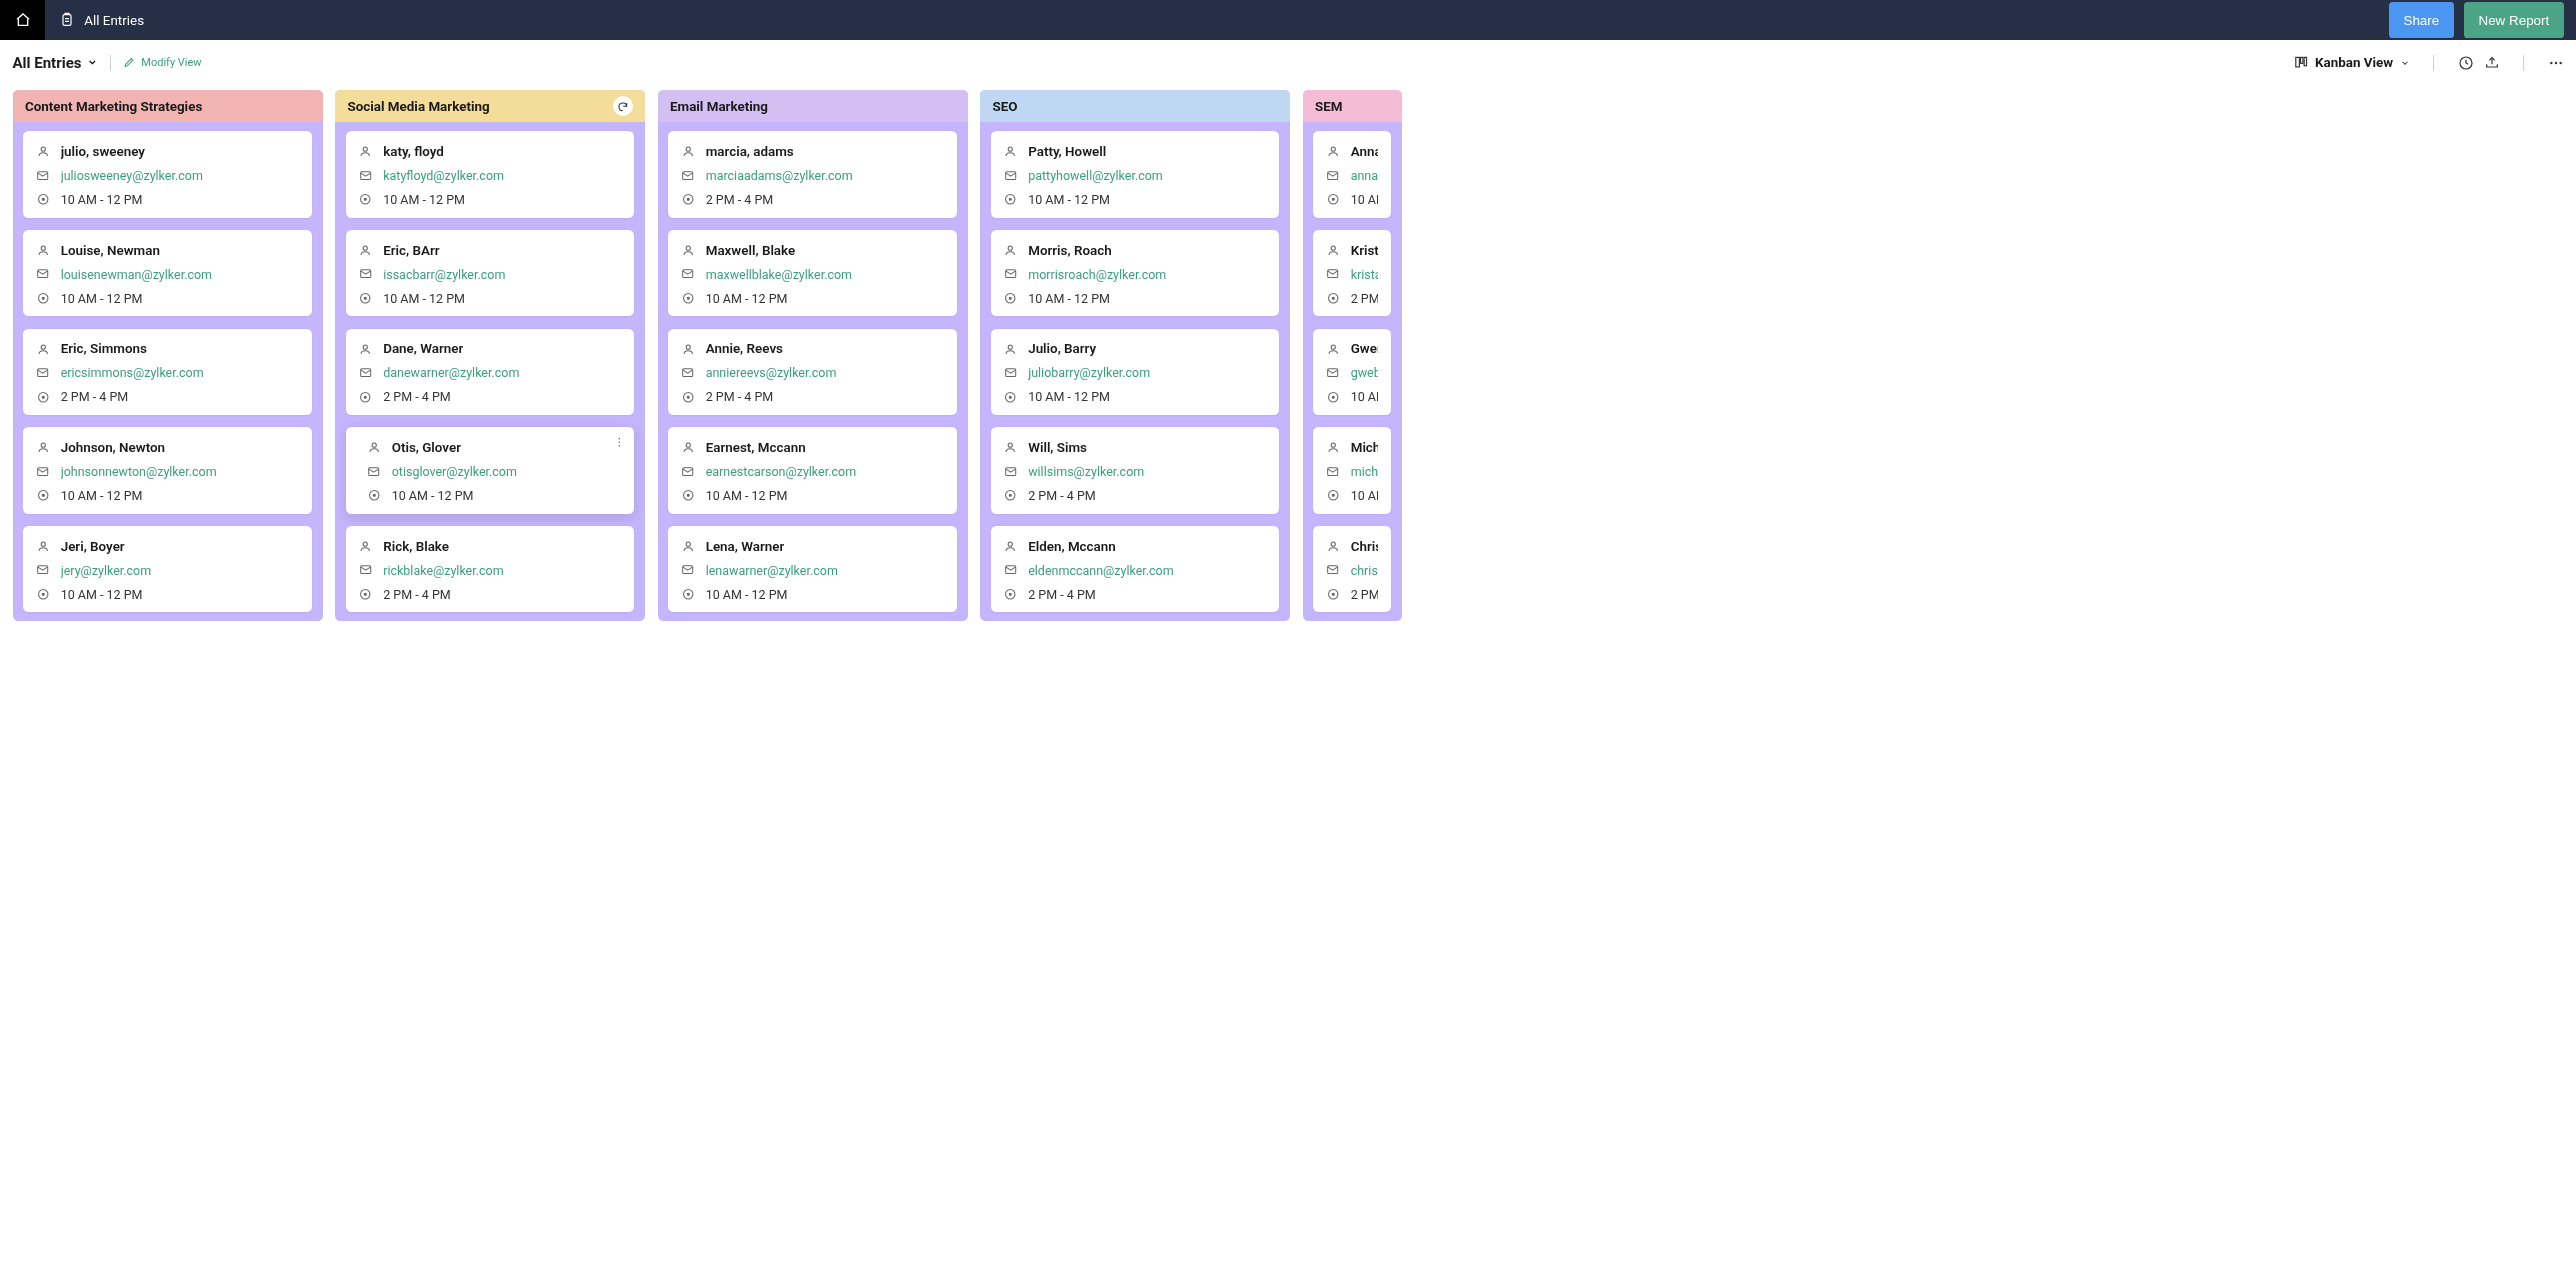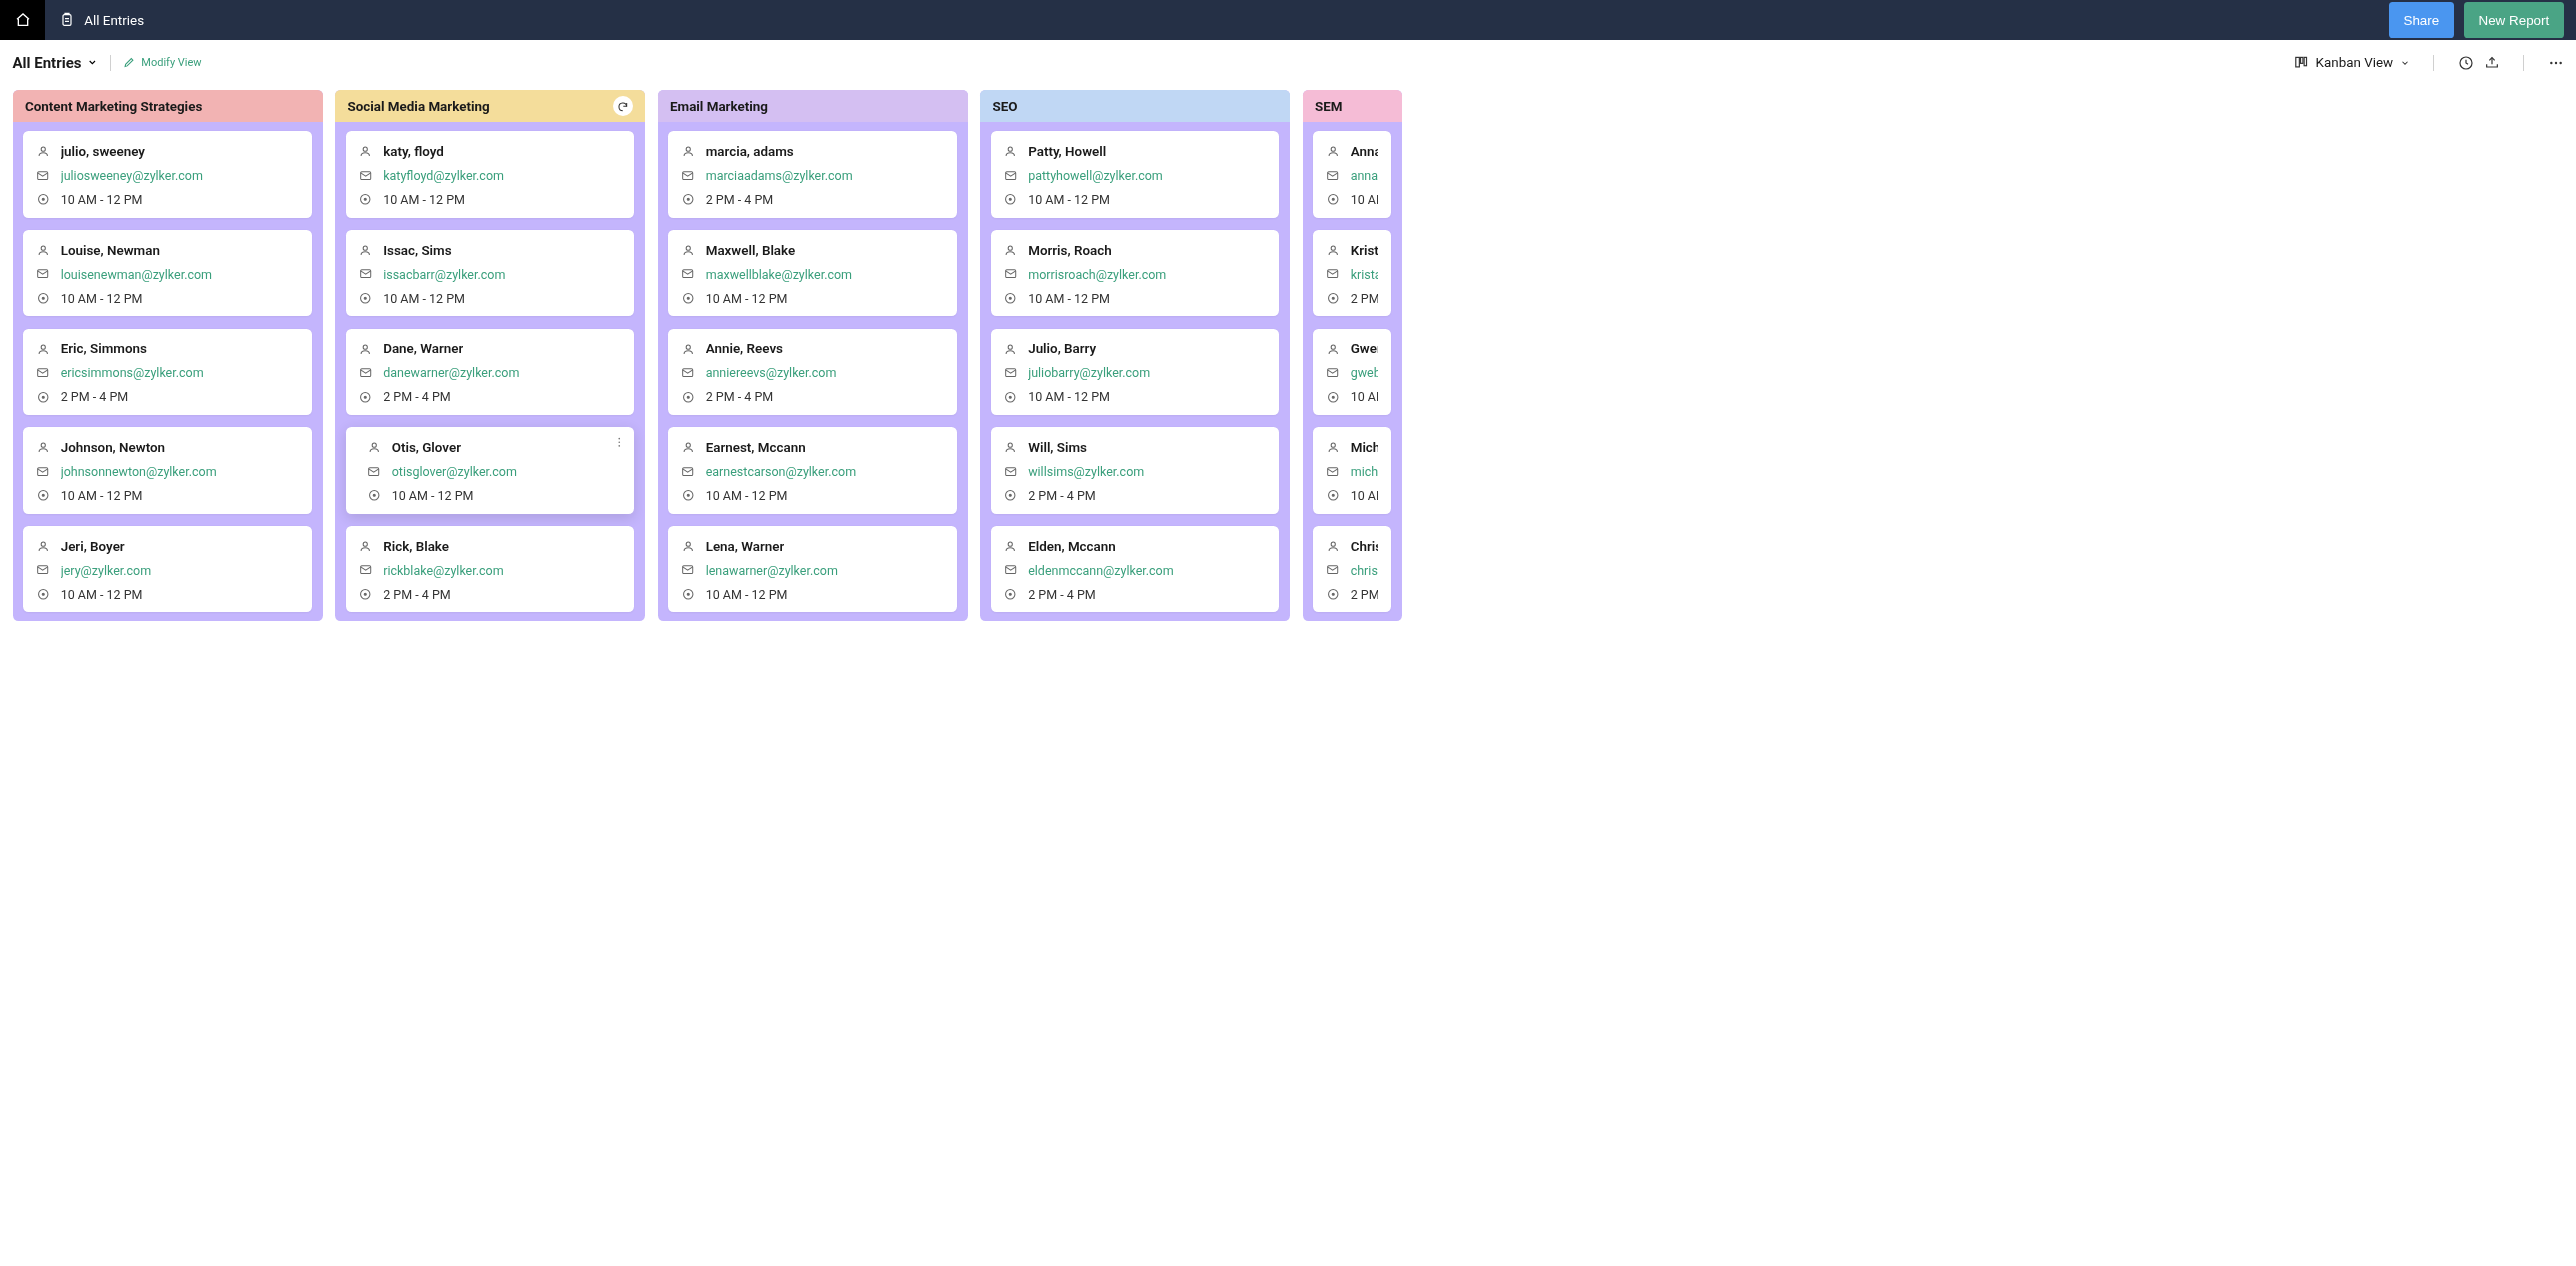--- a/index.html
+++ b/index.html
@@ -91,20 +91,21 @@
     display: flex;
     align-items: center;
     gap: 10.7px;
   }
   .kanban-dd {
     display: flex;
     align-items: center;
     gap: 7.2px;
     font-size: 13.4px;
     cursor: pointer;
+    font-weight: bold;
   }
   .icon-btn {
     display: flex;
     align-items: center;
     justify-content: center;
     cursor: pointer;
     color: #333;
   }
 
   
@@ -468,21 +469,21 @@
           </div>
         </div>
         <div class="card">
           <div class="card-row">
             <span class="card-icon">
               <svg width="12.5" height="12.5" viewBox="0 0 24 24" fill="none" stroke="#666" stroke-width="2">
                 <circle cx="12" cy="8" r="4"></circle>
                 <path d="M4 21c0-4 4-6 8-6s8 2 8 6"></path>
               </svg>
             </span>
-            <span class="card-name truncate">Issac, Sims</span>
+            <span class="card-name truncate">Eric, BArr</span>
           </div>
           <div class="card-row">
             <span class="card-icon">
               <svg width="13.4" height="13.4" viewBox="0 0 24 24" fill="none" stroke="#666" stroke-width="1.8">
                 <rect x="3" y="5" width="18" height="14" rx="2"></rect>
                 <path d="M3 7l9 6 9-6"></path>
               </svg>
             </span>
             <span class="card-email truncate">issacbarr@zylker.com</span>
           </div>

